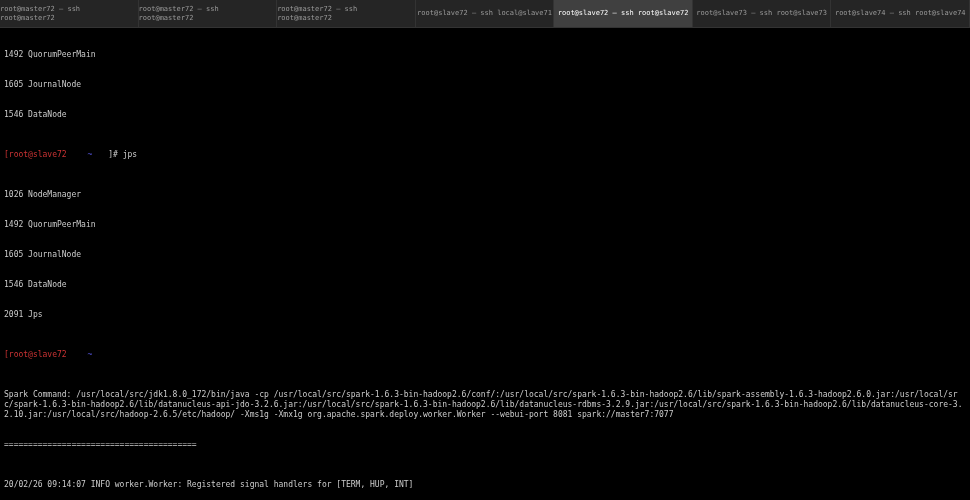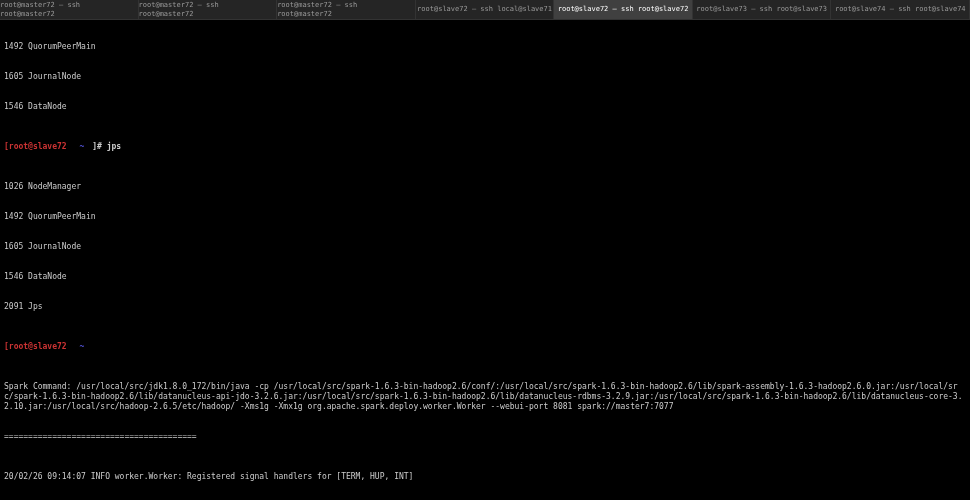--- a/index.html
+++ b/index.html
@@ -9,21 +9,21 @@
       font-family: "Consolas", "Monaco", monospace;
       font-size: 8px;
       line-height: 1.25;
       width: 970px;
       height: 500px;
       overflow: hidden;
     }
     .tabbar {
       display: flex;
       background: #1a1a1a;
-      height: 20px;
+      height: 28px;
       border-bottom: 1px solid #333;
     }
     .tab {
       flex: 1;
       display: flex;
       align-items: center;
       justify-content: center;
       font-size: 7px;
       color: #999;
       border-right: 1px solid #333;
@@ -33,21 +33,21 @@
     .tab.active { background: #404040; color: #fff; }
     .terminal {
       padding: 2px 4px;
       white-space: pre;
       font-size: 8px;
       letter-spacing: 0;
     }
     .line { white-space: pre-wrap; word-break: break-all; }
     .prompt-user { color: #cc3333; }
     .prompt-tilde { color: #5555dd; }
-    .prompt-row { display: flex; gap: 8px; font-weight: bold; }
+    .prompt-row { display: flex; gap: 16px; }
   </style>
 </head>
 <body>
 
 <div class="tabbar">
   <div class="tab">root@master72 — ssh root@master72</div>
   <div class="tab">root@master72 — ssh root@master72</div>
   <div class="tab">root@master72 — ssh root@master72</div>
   <div class="tab">root@slave72 — ssh local@slave71</div>
   <div class="tab active">root@slave72 — ssh root@slave72</div>

